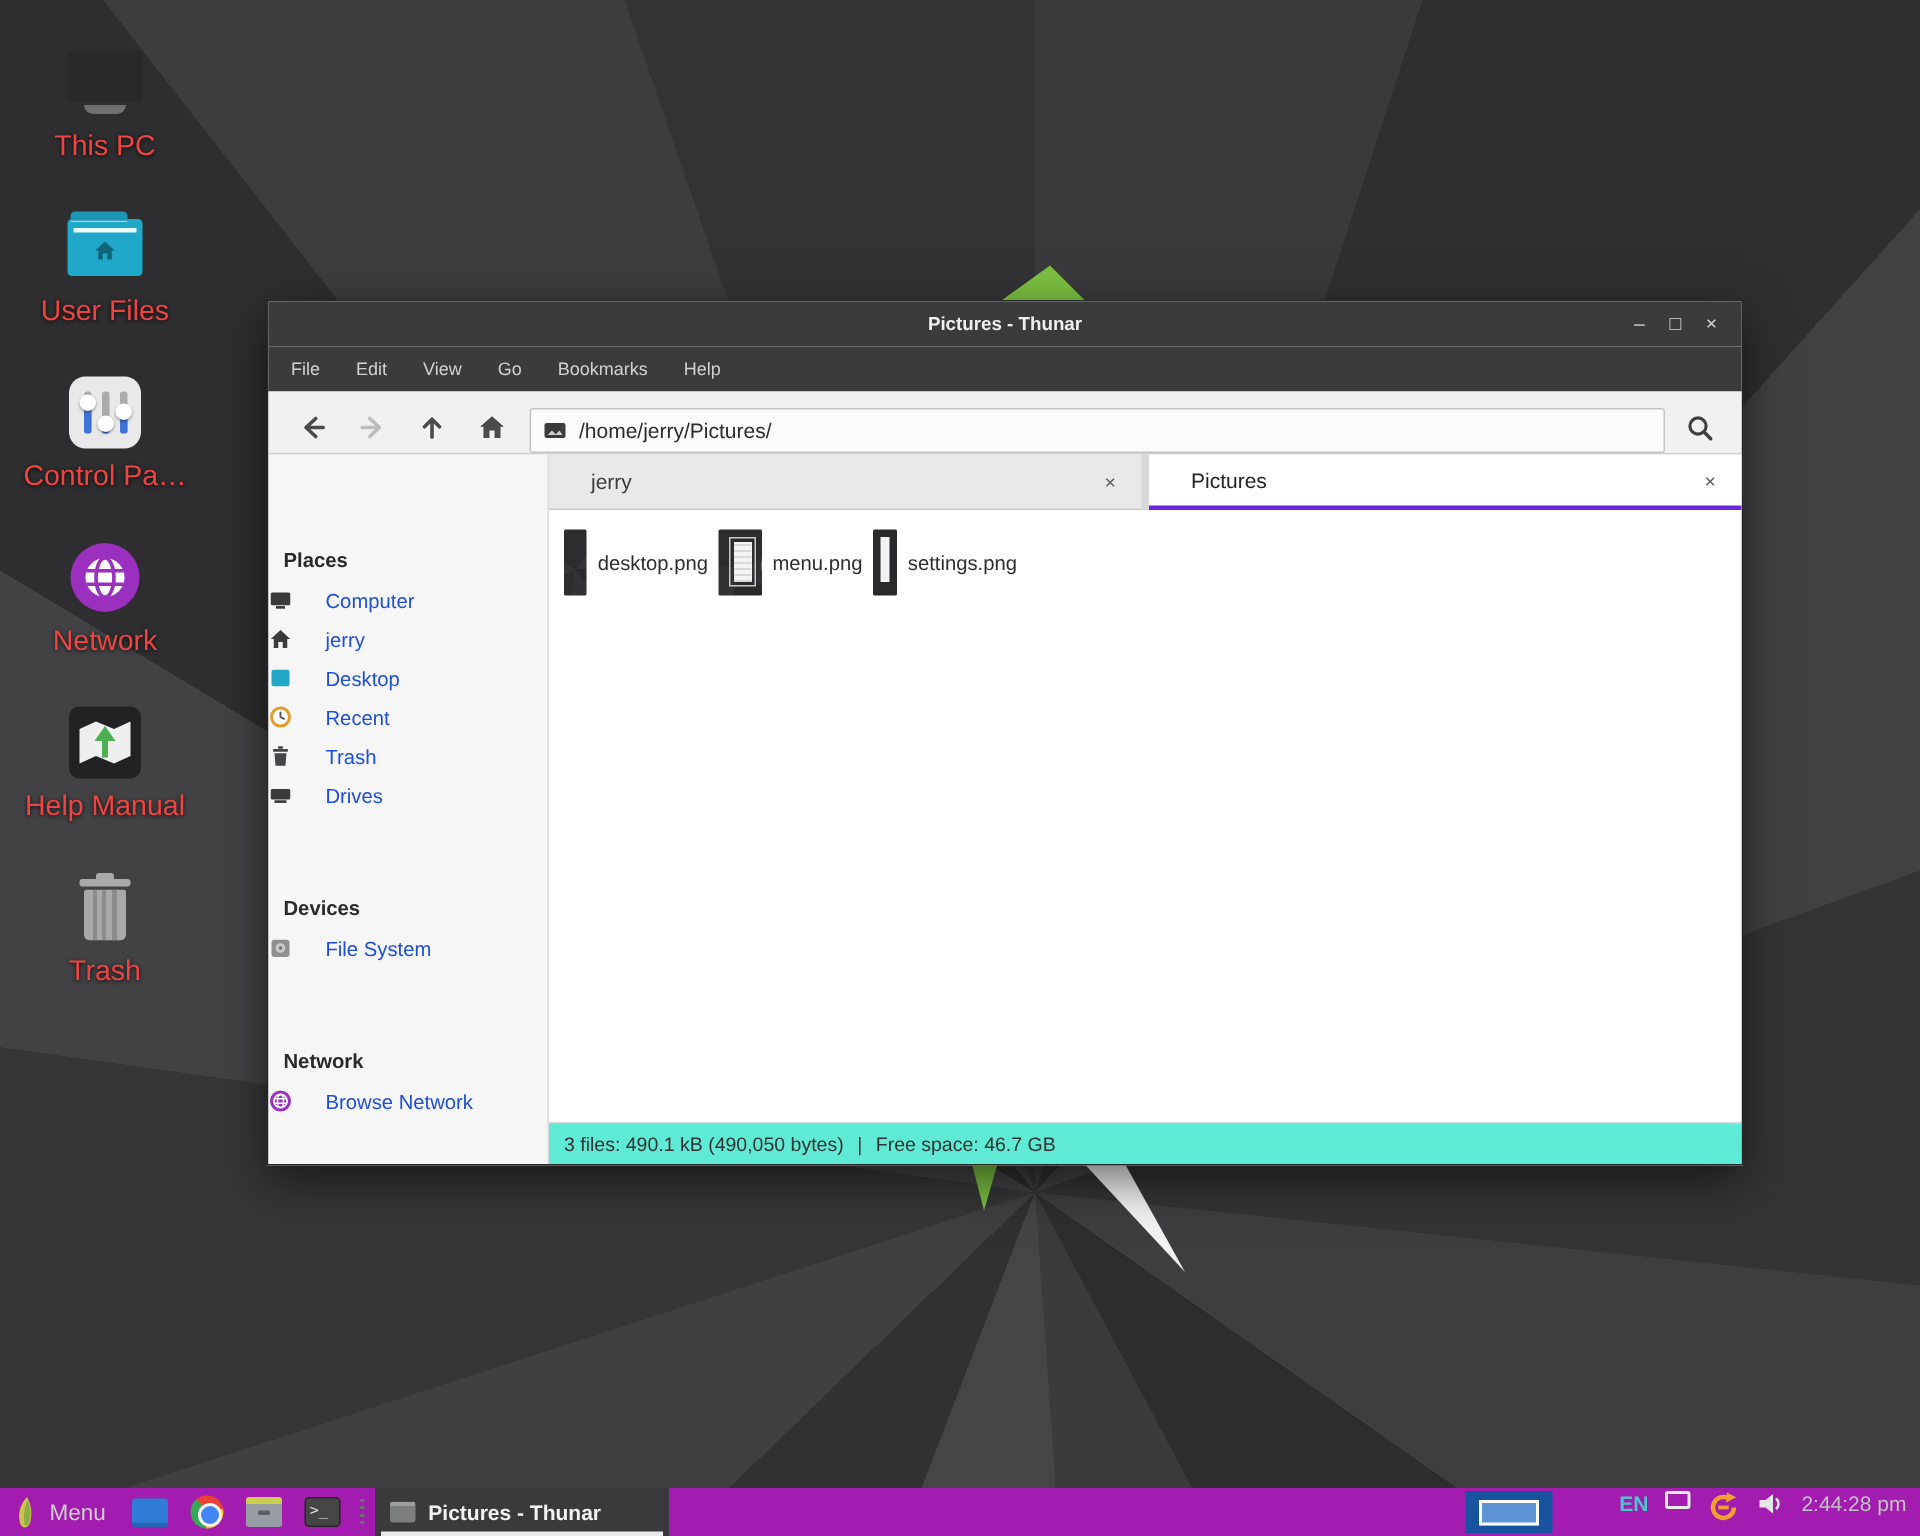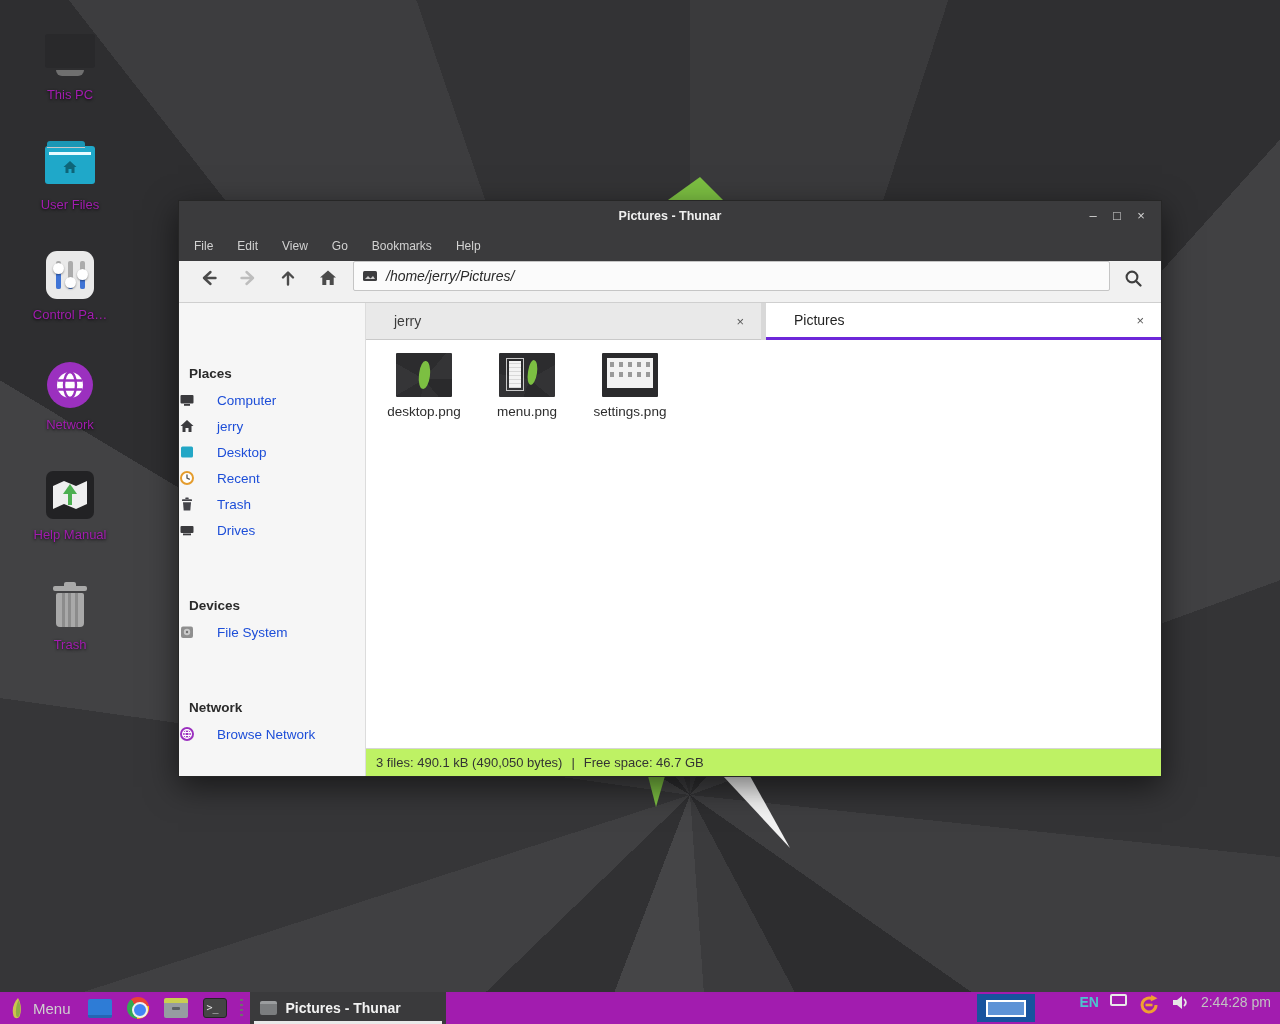--- a/index.html
+++ b/index.html
@@ -15,21 +15,21 @@
         #404042 226deg 252deg, #363638 252deg 278deg, #424244 278deg 301deg,
         #2e2e30 301deg 322deg, #3d3d3f 322deg 341deg, #333335 341deg 360deg);
   }
 
   
   .bg-shapes { position:absolute; left:600px; top:170px; z-index:1; pointer-events:none; }
 
   
   .dicon { position:absolute; left:8px; width:124px; text-align:center; z-index:2; }
   .dicon .art { height:54px; display:flex; align-items:center; justify-content:center; margin-bottom:5px; }
-  .dicon .dlabel { color:#a21caf; font-size:13px; text-shadow:0 1px 3px rgba(0,0,0,.85); }
+  .dicon .dlabel { color:#ef4444; font-size:19px; text-shadow:0 1px 3px rgba(0,0,0,.85); }
   .d1{top:28px}.d2{top:138px}.d3{top:248px}.d4{top:358px}.d5{top:468px}.d6{top:578px}
 
   .pc-wrap{position:relative;width:52px;height:46px}
   .pc-screen{position:absolute;left:1px;top:2px;width:50px;height:34px;background:#29292b;border-radius:3px}
   .pc-base{position:absolute;left:12px;top:38px;width:28px;height:6px;background:#6f6f6f;border-radius:0 0 8px 8px}
 
   .folder{position:relative;width:50px;height:38px;background:#1fa8c9;border-radius:3px}
   .folder .tab{position:absolute;left:2px;top:-5px;width:20px;height:7px;background:#1b97b5;border-radius:3px 3px 0 0}
   .folder .stripe{position:absolute;left:4px;top:6px;width:42px;height:3px;background:#e8fbff}
   .folder .emblem{position:absolute;left:17px;top:13px}
@@ -52,56 +52,56 @@
 
   
   .window { position:absolute; left:178px; top:200px; width:984px; height:577px; z-index:5;
     display:flex; flex-direction:column; border:1px solid #262626; box-shadow:0 10px 30px rgba(0,0,0,.55); background:#fff; }
   .titlebar { height:30px; background:#3b3b3d; position:relative; display:flex; align-items:center; flex:0 0 auto; }
   .title { position:absolute; left:0; right:0; text-align:center; font-weight:bold; font-size:12.5px; color:#efefef; }
   .controls { margin-left:auto; display:flex; padding-right:8px; z-index:1; }
   .ctrl { width:24px; text-align:center; color:#d6d6d6; font-size:13px; line-height:30px; }
   .menubar { height:30px; background:#3b3b3d; display:flex; align-items:center; padding-left:3px; flex:0 0 auto; }
   .menuitem { padding:0 12px; color:#d2d2d2; font-size:12px; line-height:30px; }
-  .toolbar { height:42px; background:#f1f1f1; border-bottom:1px solid #cfcfcf; display:flex; align-items:flex-start; padding:0 9px; flex:0 0 auto;font-style:italic; }
+  .toolbar { height:42px; background:#f1f1f1; border-bottom:1px solid #cfcfcf; display:flex; align-items:flex-end; padding:0 9px; flex:0 0 auto; }
   .navbtn { width:40px; height:34px; display:flex; align-items:center; justify-content:center; }
   .pathentry { flex:1; height:30px; background:#fbfbfb; border:1px solid #c5c5c5; border-radius:2px; display:flex; align-items:center; padding:0 8px; gap:8px; margin-left:5px; }
   .pathtext { font-size:14px; color:#2b2b2b; }
   .searchbtn { width:38px; height:34px; display:flex; align-items:center; justify-content:center; margin-left:4px; }
 
   .wbody { flex:1; display:flex; min-height:0; }
   .sidebar { width:187px; background:#f6f6f6; border-right:1px solid #dcdcdc; padding-top:8px; font-size:13.5px; flex:0 0 auto; }
   .sheader { font-weight:bold; color:#2a2a2a; padding:7px 10px 6px;margin-top:48px; }
   .sitem { height:26px; display:flex; align-items:center; gap:22px; color:#1d4ed8; }
   .sitem svg { flex:0 0 auto; }
 
   .main { flex:1; display:flex; flex-direction:column; min-width:0; }
   .tabbar { height:37px; background:#d8d8d8; display:flex; gap:5px; flex:0 0 auto; }
   .tab { flex:1; display:flex; align-items:center; padding:0 10px 0 28px; font-size:14px; color:#3c3c3c; background:#e9e9e9; border-bottom:1px solid #c9c9c9; }
   .tab .tlabel { flex:1; }
   .tab .tclose { color:#5a5a5a; font-size:13px; padding:0 7px; }
   .tab.active { background:#fff; border-bottom:3px solid #6d28d9; color:#232323; }
 
   .files { flex:1; background:#fff; display:flex; align-items:flex-start; padding:10px 0 0 10px; gap:7px; }
-  .file { width:96px; display:flex; flex-direction:column; align-items:center; gap:7px; padding-top:3px; }
+  .file { width:96px; display:flex; flex-direction:row; align-items:center; gap:7px; padding-top:3px; }
   .fname { font-size:13.5px; color:#2d2d2d; }
   .thumb { width:56px; height:44px; position:relative; overflow:hidden; border-radius:1px; }
   .thumb.t-desktop { background:conic-gradient(at 50% 60%, #2c2c2e 0 40deg,#343436 0 90deg,#2a2a2c 0 140deg,#323234 0 190deg,#2d2d2f 0 240deg,#353537 0 300deg,#2c2c2e 0); }
   .leaf { position:absolute; left:23px; top:8px; width:11px; height:28px; background:#7cbf42; border-radius:46% 54% 50% 50%; transform:rotate(7deg); }
   .thumb.t-menu { background:conic-gradient(at 55% 60%, #2c2c2e 0 60deg,#333335 0 130deg,#2a2a2c 0 200deg,#323234 0 280deg,#2c2c2e 0); }
   .mpanel { position:absolute; left:7px; top:5px; width:18px; height:33px; background:#f4f4f4; border:1px solid #c9c9c9;
       background-image:repeating-linear-gradient(#d8d8d8 0 1px, transparent 1px 4px); background-clip:content-box; padding:2px; }
   .leaf2 { position:absolute; left:29px; top:7px; width:9px; height:25px; background:#7cbf42; border-radius:46% 54% 50% 50%; transform:rotate(9deg); }
   .thumb.t-settings { background:#2a2a2c; }
   .sgrid { position:absolute; left:5px; top:5px; right:5px; bottom:9px; background:#f2f2f2; }
   .sgrid::before, .sgrid::after { content:""; position:absolute; left:3px; right:3px; height:5px;
       background:repeating-linear-gradient(90deg,#9a9a9a 0 4px, transparent 4px 9px); }
   .sgrid::before { top:4px; } .sgrid::after { top:14px; }
 
-  .statusbar { height:28px; background:#bef264; border-top:1px solid #d6d6d6; display:flex; align-items:center; padding:0 10px; gap:9px; font-size:13px; color:#333; flex:0 0 auto; }
+  .statusbar { height:28px; background:#5eead4; border-top:1px solid #d6d6d6; display:flex; align-items:center; padding:0 10px; gap:9px; font-size:13px; color:#333; flex:0 0 auto; }
 
   
   .taskbar { position:absolute; left:0; bottom:0; width:1280px; height:32px; background:#a21caf; display:flex; align-items:center; z-index:10; }
   .mintlogo { margin-left:9px; display:flex; }
   .menulabel { margin-left:8px; font-size:15px; color:#cfcfcf; }
   .launchers { display:flex; align-items:center; gap:15px; margin-left:17px; }
   .l-desktop { width:24px; height:19px; background:#2e7cd6; border-radius:2px; border-bottom:3px solid #2566b3; }
   .l-chrome { width:22px; height:22px; border-radius:50%;
       background:conic-gradient(from -40deg,#ea4335 0 120deg,#fbbc05 0 225deg,#34a853 0 360deg); position:relative; }
   .l-chrome::after { content:""; position:absolute; left:5px; top:5px; width:12px; height:12px; border-radius:50%; background:#4285f4; border:2.5px solid #f1f1f1; }

